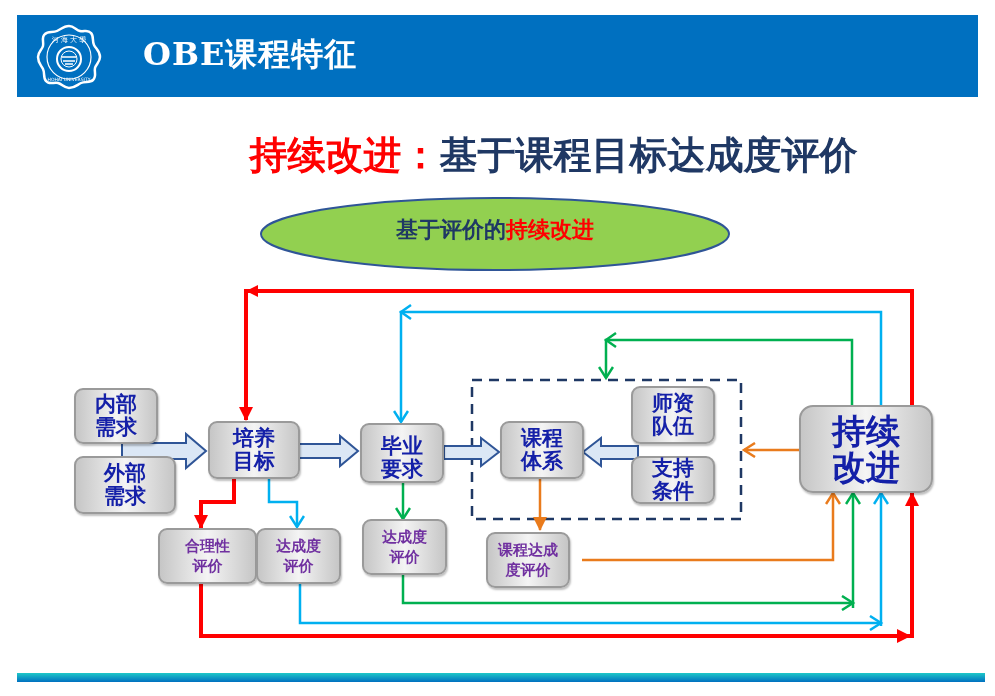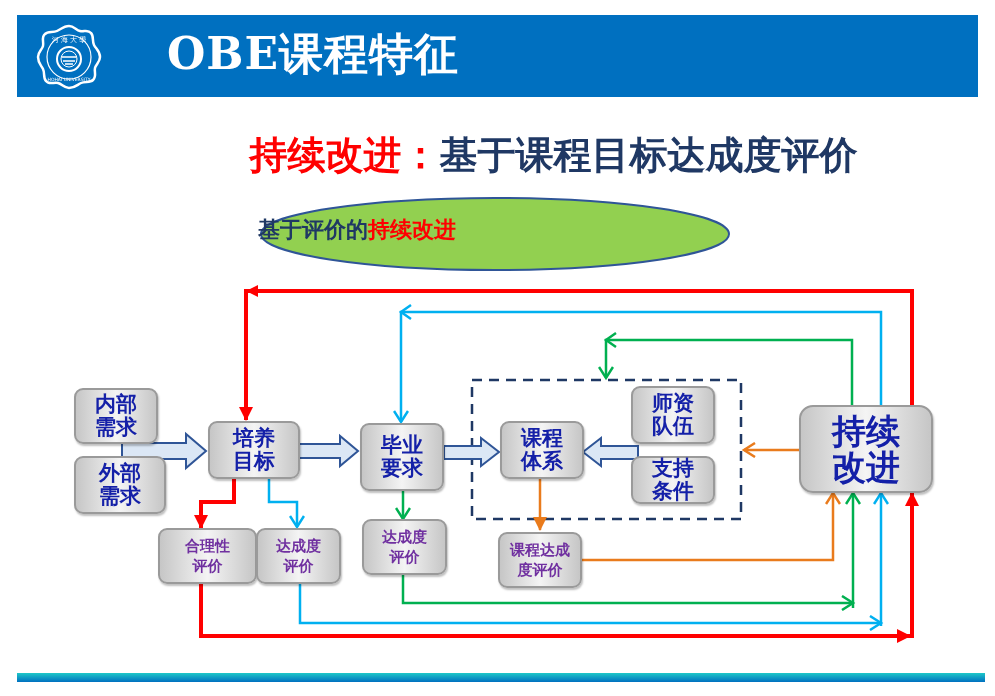--- a/index.html
+++ b/index.html
@@ -1,27 +1,27 @@
 <!DOCTYPE html>
 <html><head>
 <meta charset="utf-8">
 <style>
   html, body { margin:0; padding:0; }
   body { width:995px; height:696px; background:#ffffff; position:relative; overflow:hidden;
          font-family:"DejaVu Sans", sans-serif; }
   .header { position:absolute; left:17px; top:15px; width:961px; height:82px; background:#0070c0; }
   .logo { position:absolute; left:36px; top:24px; width:66px; height:66px; }
-  .header-title { position:absolute; left:143px; top:25px; color:#ffffff; font-size:44px; font-weight:bold;
-                  font-family:"DejaVu Serif", serif; letter-spacing:1px; line-height:58px; white-space:nowrap;margin-left:24px; }
+  .header-title { position:absolute; left:143px; top:25px; color:#ffffff; font-size:32px; font-weight:bold;
+                  font-family:"DejaVu Serif", serif; letter-spacing:1px; line-height:58px; white-space:nowrap; }
   .subtitle { position:absolute; left:16px; width:995px; top:128px; text-align:center; font-size:38px; font-weight:bold;
               line-height:54px; white-space:nowrap; font-family:"DejaVu Sans", sans-serif;padding-left:40px; }
   .subtitle .red { color:#ff0000; }
   .subtitle .dark { color:#1f3864; }
   .oval { position:absolute; left:258px; top:195px; width:474px; height:78px; }
-  .oval-text { position:absolute; left:258px; top:212px; width:474px; font-size:22px;
+  .oval-text { position:absolute; left:258px; top:212px; width:474px; text-align:center; font-size:22px;
                font-weight:bold; line-height:36px; white-space:nowrap; }
   .oval-text .dark { color:#1f3864; }
   .oval-text .red { color:#ff0000; }
   .diagram { position:absolute; left:0; top:0; width:995px; height:696px; }
   .box { position:absolute; border:2px solid #9a9a9a; border-radius:9px;
          background:linear-gradient(to right,#c6c6c6 0%,#f4f4f4 50%,#c6c6c6 100%);
          box-shadow:1px 2px 2px rgba(0,0,0,0.25);
          display:flex; align-items:center; justify-content:center; text-align:center;
          box-sizing:border-box; }
   .box span { display:block; font-weight:bold; }
@@ -111,33 +111,33 @@
   <path d="M444 446 H481 V438 L499 452 L481 466 V459 H444 Z" fill="#dbe7f5" stroke="#2f5597" stroke-width="2"></path>
   <path d="M638 446 H601 V438 L583 452 L601 466 V459 H638 Z" fill="#dbe7f5" stroke="#2f5597" stroke-width="2"></path>
 </svg>
 
 <div class="box" style="left:74px;top:388px;width:84px;height:56px;">
   <div>
       <span class="blue-text">内部</span>
       <span class="blue-text">需求</span>
     </div>
 </div>
-<div class="box" style="left:74px;top:456px;width:92px;height:58px;">
+<div class="box" style="left:74px;top:456px;width:102px;height:58px;">
   <div>
       <span class="blue-text">外部</span>
       <span class="blue-text">需求</span>
     </div>
 </div>
 <div class="box" style="left:208px;top:421px;width:92px;height:58px;">
   <div>
       <span class="blue-text">培养</span>
       <span class="blue-text">目标</span>
     </div>
 </div>
-<div class="box" style="left:360px;top:423px;width:84px;height:68px;">
+<div class="box" style="left:360px;top:423px;width:84px;height:60px;align-items:flex-end;">
   <div>
       <span class="blue-text">毕业</span>
       <span class="blue-text">要求</span>
     </div>
 </div>
 <div class="box" style="left:500px;top:421px;width:84px;height:58px;">
   <div>
       <span class="blue-text">课程</span>
       <span class="blue-text">体系</span>
     </div>
@@ -171,20 +171,20 @@
       <span class="purple-text">达成度</span>
       <span class="purple-text">评价</span>
     </div>
 </div>
 <div class="box" style="left:362px;top:519px;width:85px;height:56px;">
   <div>
       <span class="purple-text">达成度</span>
       <span class="purple-text">评价</span>
     </div>
 </div>
-<div class="box" style="left:498px;top:532px;width:84px;height:56px;">
+<div class="box" style="left:486px;top:532px;width:84px;height:56px;">
   <div>
       <span class="purple-text">课程达成</span>
       <span class="purple-text">度评价</span>
     </div>
 </div>
 
 <div class="bottom-bar"></div>
 
 </body></html>

